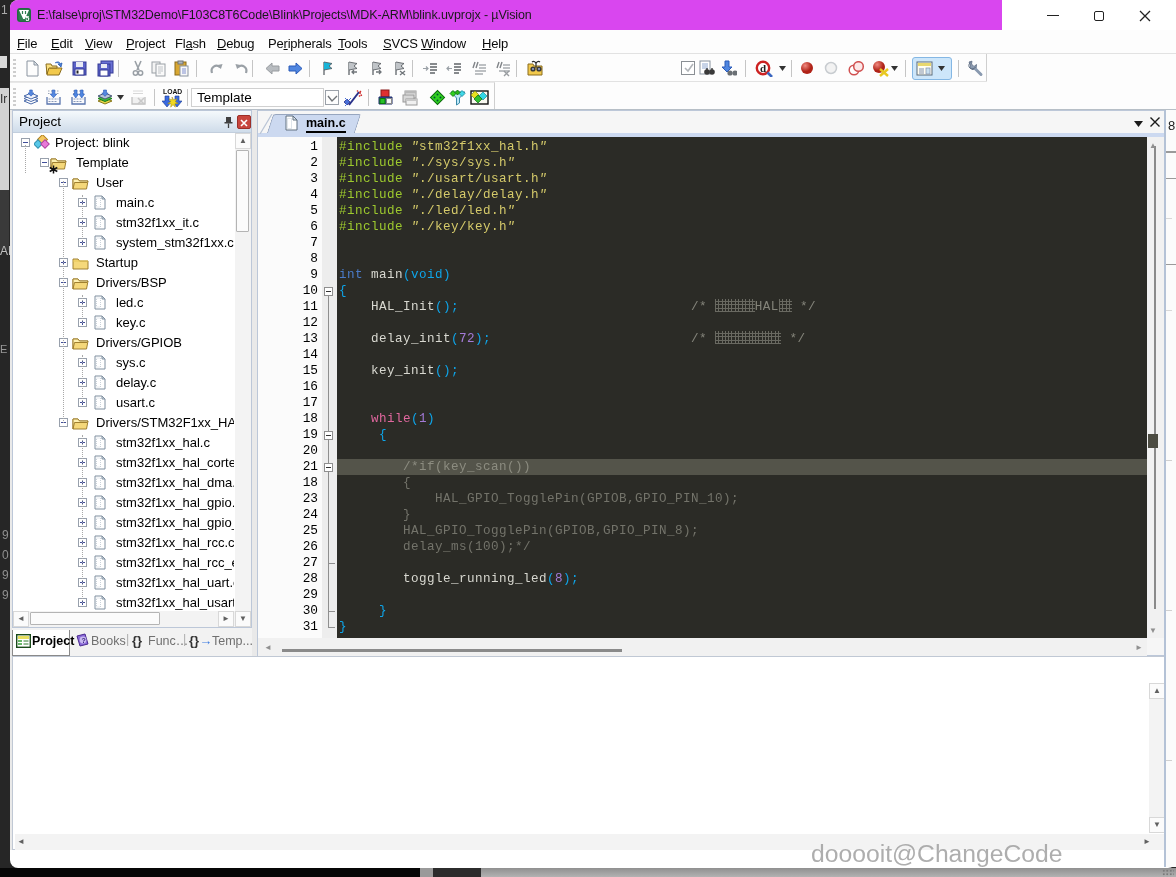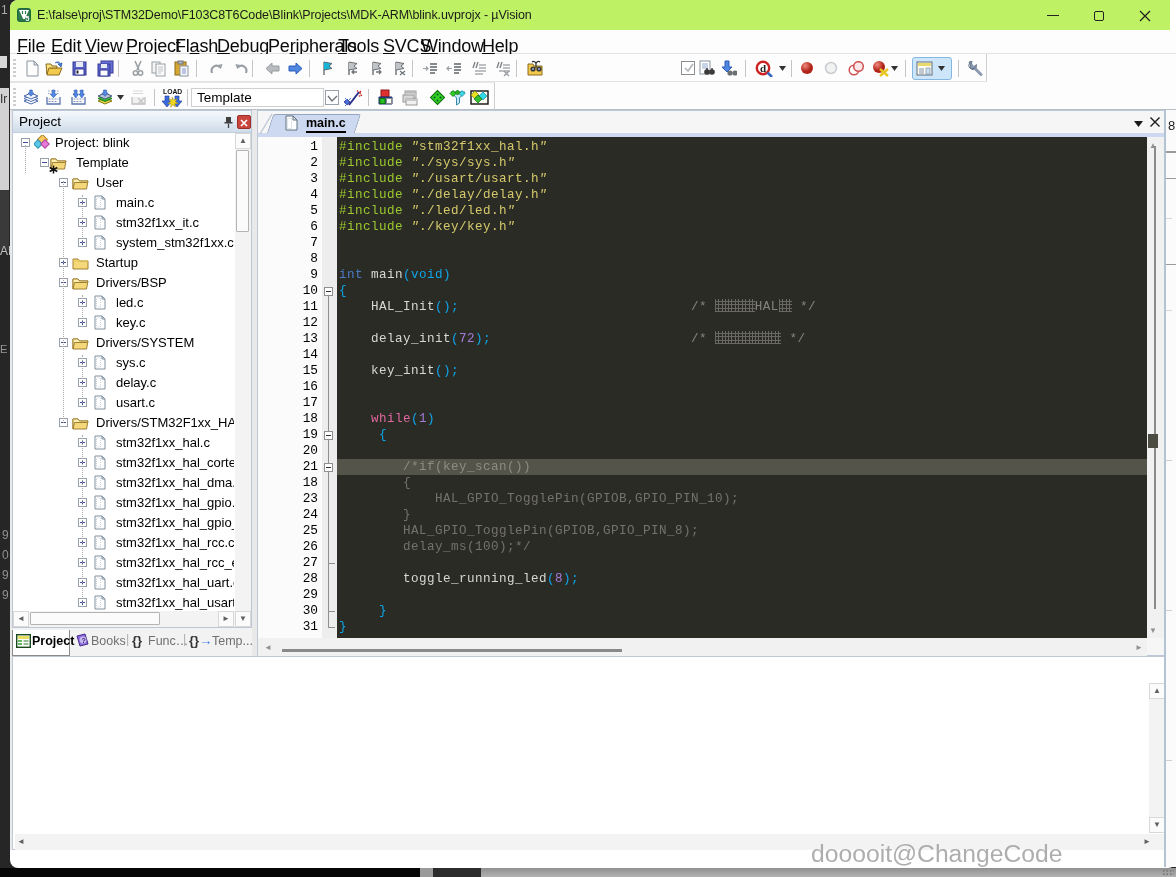--- a/index.html
+++ b/index.html
@@ -1,25 +1,25 @@
 <!DOCTYPE html>
 <html><head><meta charset="utf-8"><title>uVision</title><style>
 *{margin:0;padding:0;box-sizing:border-box}
 html,body{width:1176px;height:877px;overflow:hidden;background:#222}
 body{font-family:"Liberation Sans",sans-serif;position:relative}
 .abs{position:absolute}
 #scene{position:absolute;left:0;top:0;width:1176px;height:877px;background:#262626}
 
 #win{position:absolute;left:10px;top:0;width:1166px;height:868px;background:#fff;border-radius:8px 0 8px 8px}
-#titlebar{position:absolute;left:0;top:0;width:1160px;height:30px;background:#bef264;border-radius:8px 0 0 0}
+#titlebar{position:absolute;left:0;top:0;width:992px;height:30px;background:#d946ef;border-radius:8px 0 0 0}
 #title-ico{position:absolute;left:7px;top:8px;width:14px;height:14px}
 #title-txt{position:absolute;left:27px;top:8px;font-size:12.5px;color:#1a1a1a;white-space:nowrap;letter-spacing:-0.1px}
 
 #menubar{position:absolute;left:0;top:30px;width:1166px;height:24px;background:#fdfdfd;border-bottom:1px solid #e2e2e2}
-.mi{position:absolute;top:6px;font-size:18px;color:#0a0a0a;white-space:nowrap;letter-spacing:-0.2px}
+.mi{position:absolute;top:6px;font-size:13px;color:#0a0a0a;white-space:nowrap;letter-spacing:-0.2px}
 .mi u{text-decoration:underline}
 
 #tb1{position:absolute;left:0;top:54px;width:977px;height:28px;background:#fdfdfd;border-right:1px solid #cfcfcf}
 #tb1full{position:absolute;left:977px;top:54px;width:189px;height:28px;background:#fdfdfd}
 #tb2{position:absolute;left:0;top:82px;width:485px;height:28px;background:#fdfdfd;border-right:1px solid #cfcfcf;border-top:1px solid #e8e8e8}
 #tb2full{position:absolute;left:485px;top:82px;width:681px;height:28px;background:#fdfdfd}
 #tbline{position:absolute;left:0;top:109px;width:1166px;height:1px;background:#b7bfc7}
 
 #proj{position:absolute;left:2px;top:110px;width:240px;height:518px;background:#fff;border:1px solid #bcc7d8}
 #projhdr{position:absolute;left:0;top:0;width:238px;height:22px;background:linear-gradient(#f5f9fc,#cfdcea);border-bottom:1px solid #c2cedd}
@@ -497,21 +497,21 @@
               <path d="M8 1 L8 4 L11 4 Z" fill="#d8e0e8" stroke="#8090a0" stroke-width="1"></path>
               <rect x="2.5" y="3" width="4" height="9" fill="none" stroke="#c8d0d8" stroke-width="1" stroke-dasharray="1,1"></rect>
             </svg></div>
 <div class="trow" style="left:103px;top:180px">key.c</div>
 <div style="position:absolute;left:46px;top:205px;width:9px;height:9px;background:#fff;border:1px solid #98a0ac"></div>
           <div style="position:absolute;left:48px;top:209px;width:5px;height:1px;background:#404e9a"></div>
 <div style="position:absolute;left:59px;top:203px"><svg width="17" height="14" viewBox="0 0 17 14">
               <path d="M1 3 L6 3 L7.5 5 L16 5 L14.5 13 L1 13 Z" fill="#f5d87a" stroke="#a08030" stroke-width="1"></path>
               <path d="M1 3 L1 13 L2.5 6.5 L15 6.5 L16 5 L7.5 5 L6 3 Z" fill="#fdf0b0" stroke="#a08030" stroke-width="1"></path>
             </svg></div>
-<div class="trow" style="left:83px;top:200px">Drivers/SYSTEM</div>
+<div class="trow" style="left:83px;top:200px">Drivers/GPIOB</div>
 <div style="position:absolute;left:65px;top:225px;width:9px;height:9px;background:#fff;border:1px solid #98a0ac"></div>
           <div style="position:absolute;left:67px;top:229px;width:5px;height:1px;background:#404e9a"></div>
           <div style="position:absolute;left:69px;top:227px;width:1px;height:5px;background:#404e9a"></div>
 <div style="position:absolute;left:81px;top:222px"><svg width="12" height="15" viewBox="0 0 12 15">
               <path d="M1 1 L8 1 L11 4 L11 14 L1 14 Z" fill="#fff" stroke="#8090a0" stroke-width="1"></path>
               <path d="M8 1 L8 4 L11 4 Z" fill="#d8e0e8" stroke="#8090a0" stroke-width="1"></path>
               <rect x="2.5" y="3" width="4" height="9" fill="none" stroke="#c8d0d8" stroke-width="1" stroke-dasharray="1,1"></rect>
             </svg></div>
 <div class="trow" style="left:103px;top:220px">sys.c</div>
 <div style="position:absolute;left:65px;top:245px;width:9px;height:9px;background:#fff;border:1px solid #98a0ac"></div>

